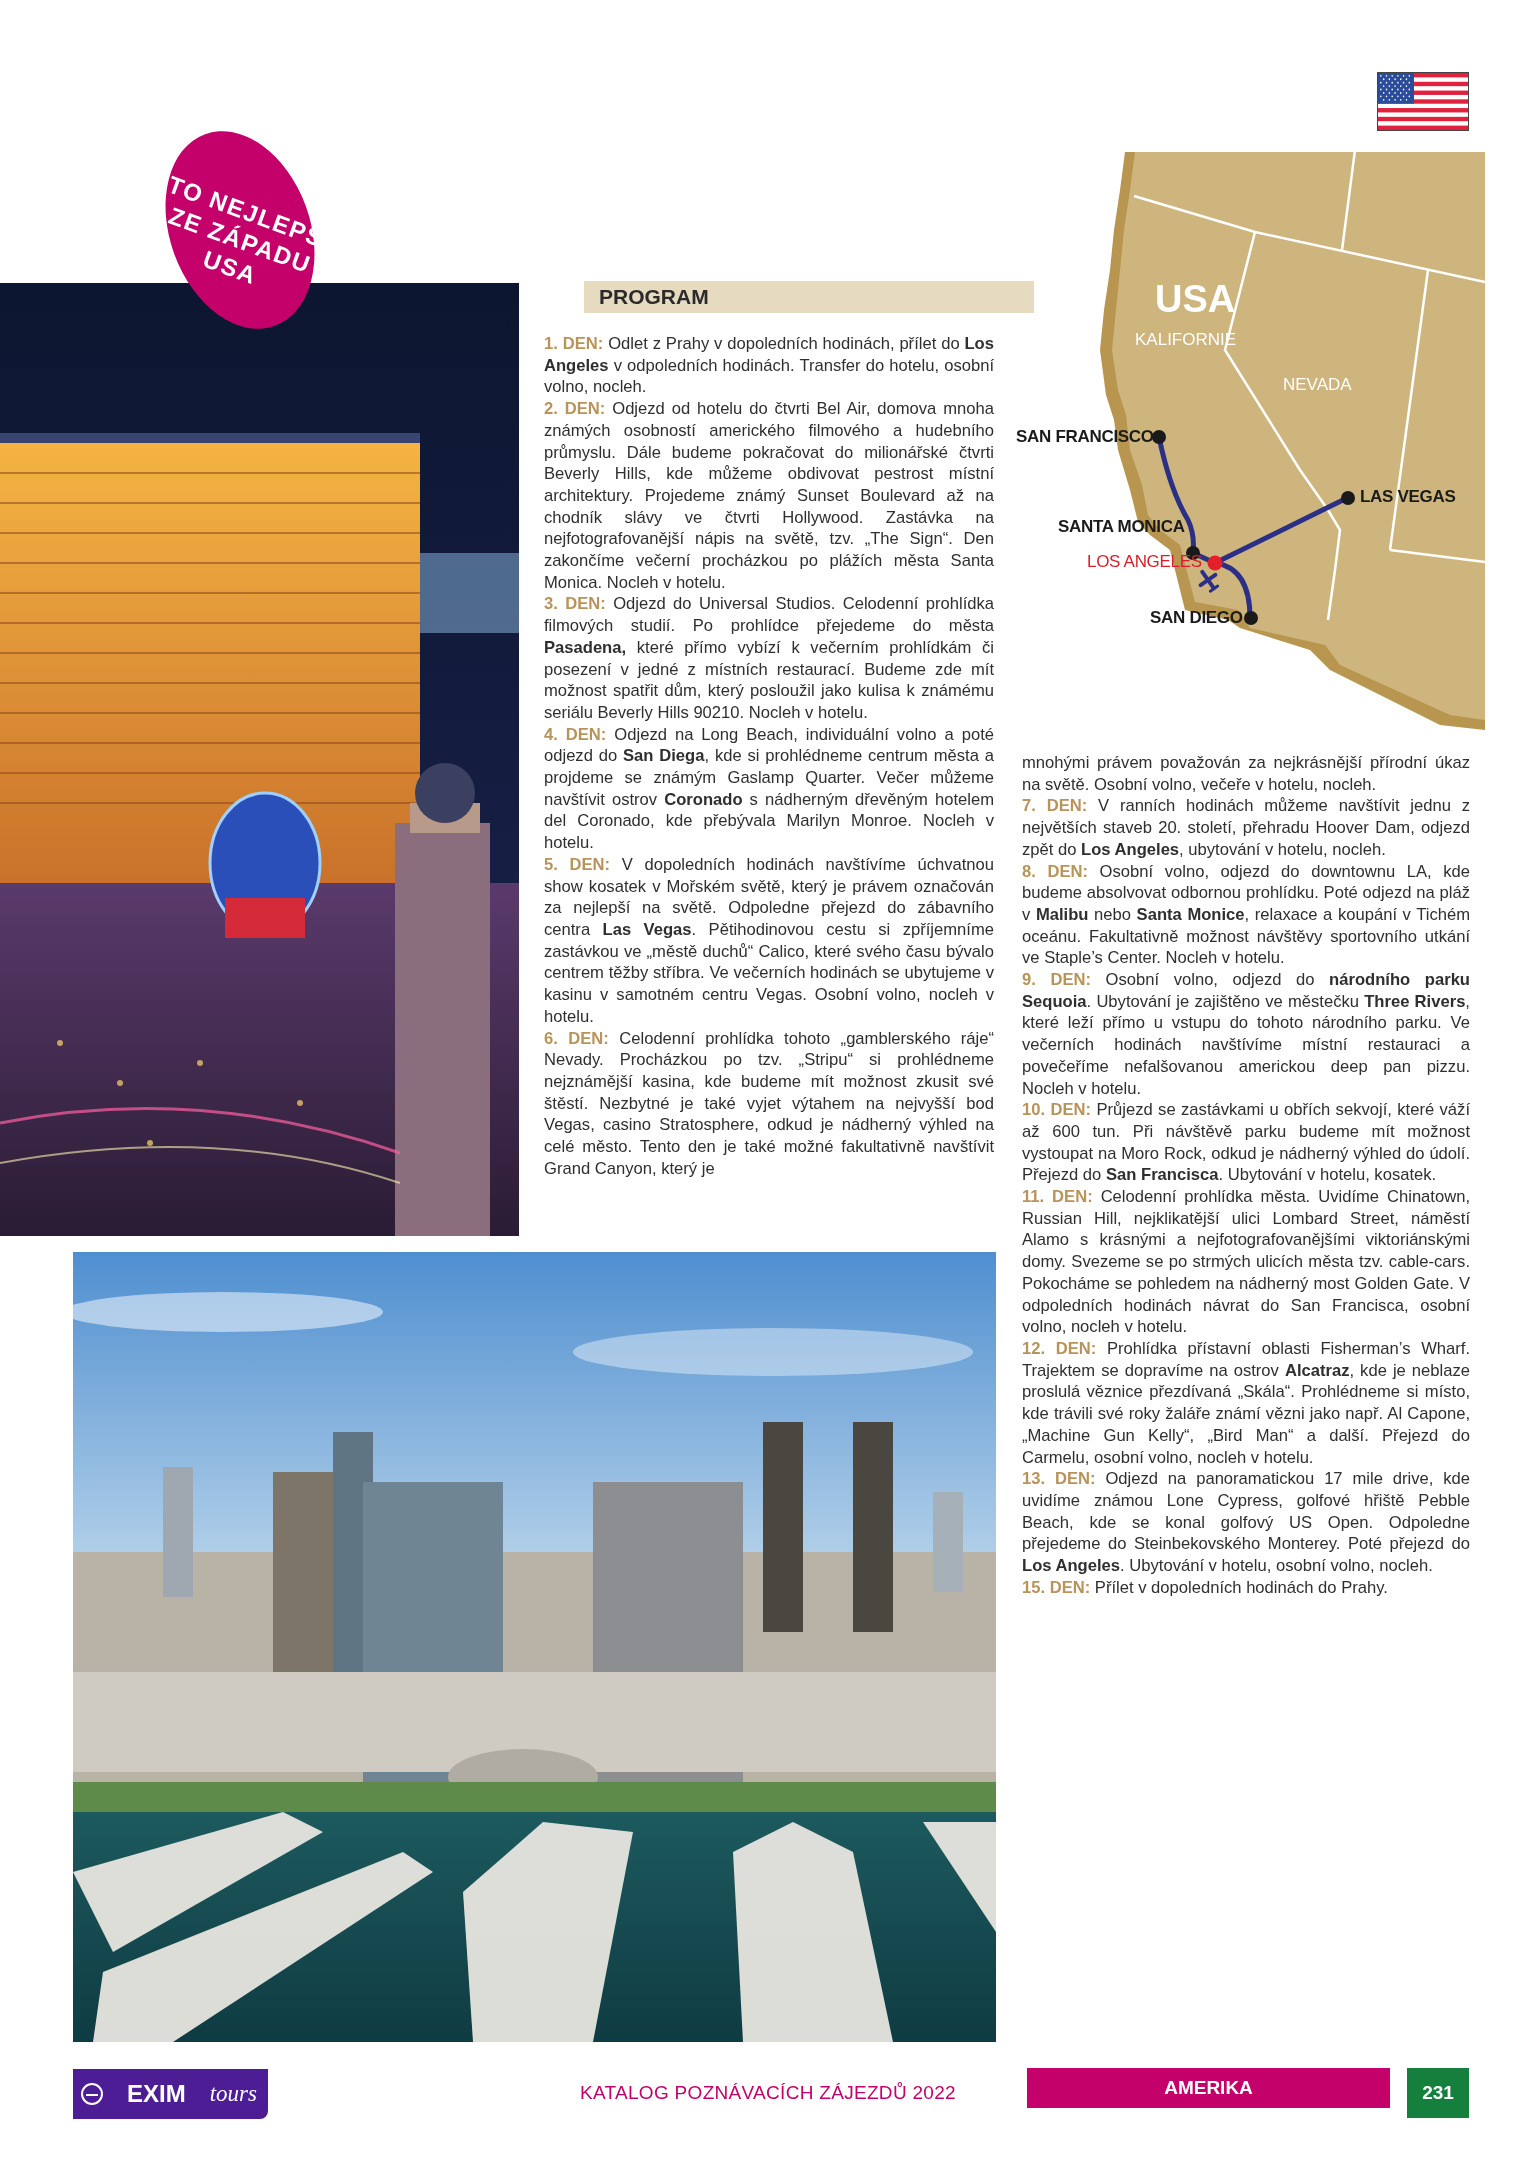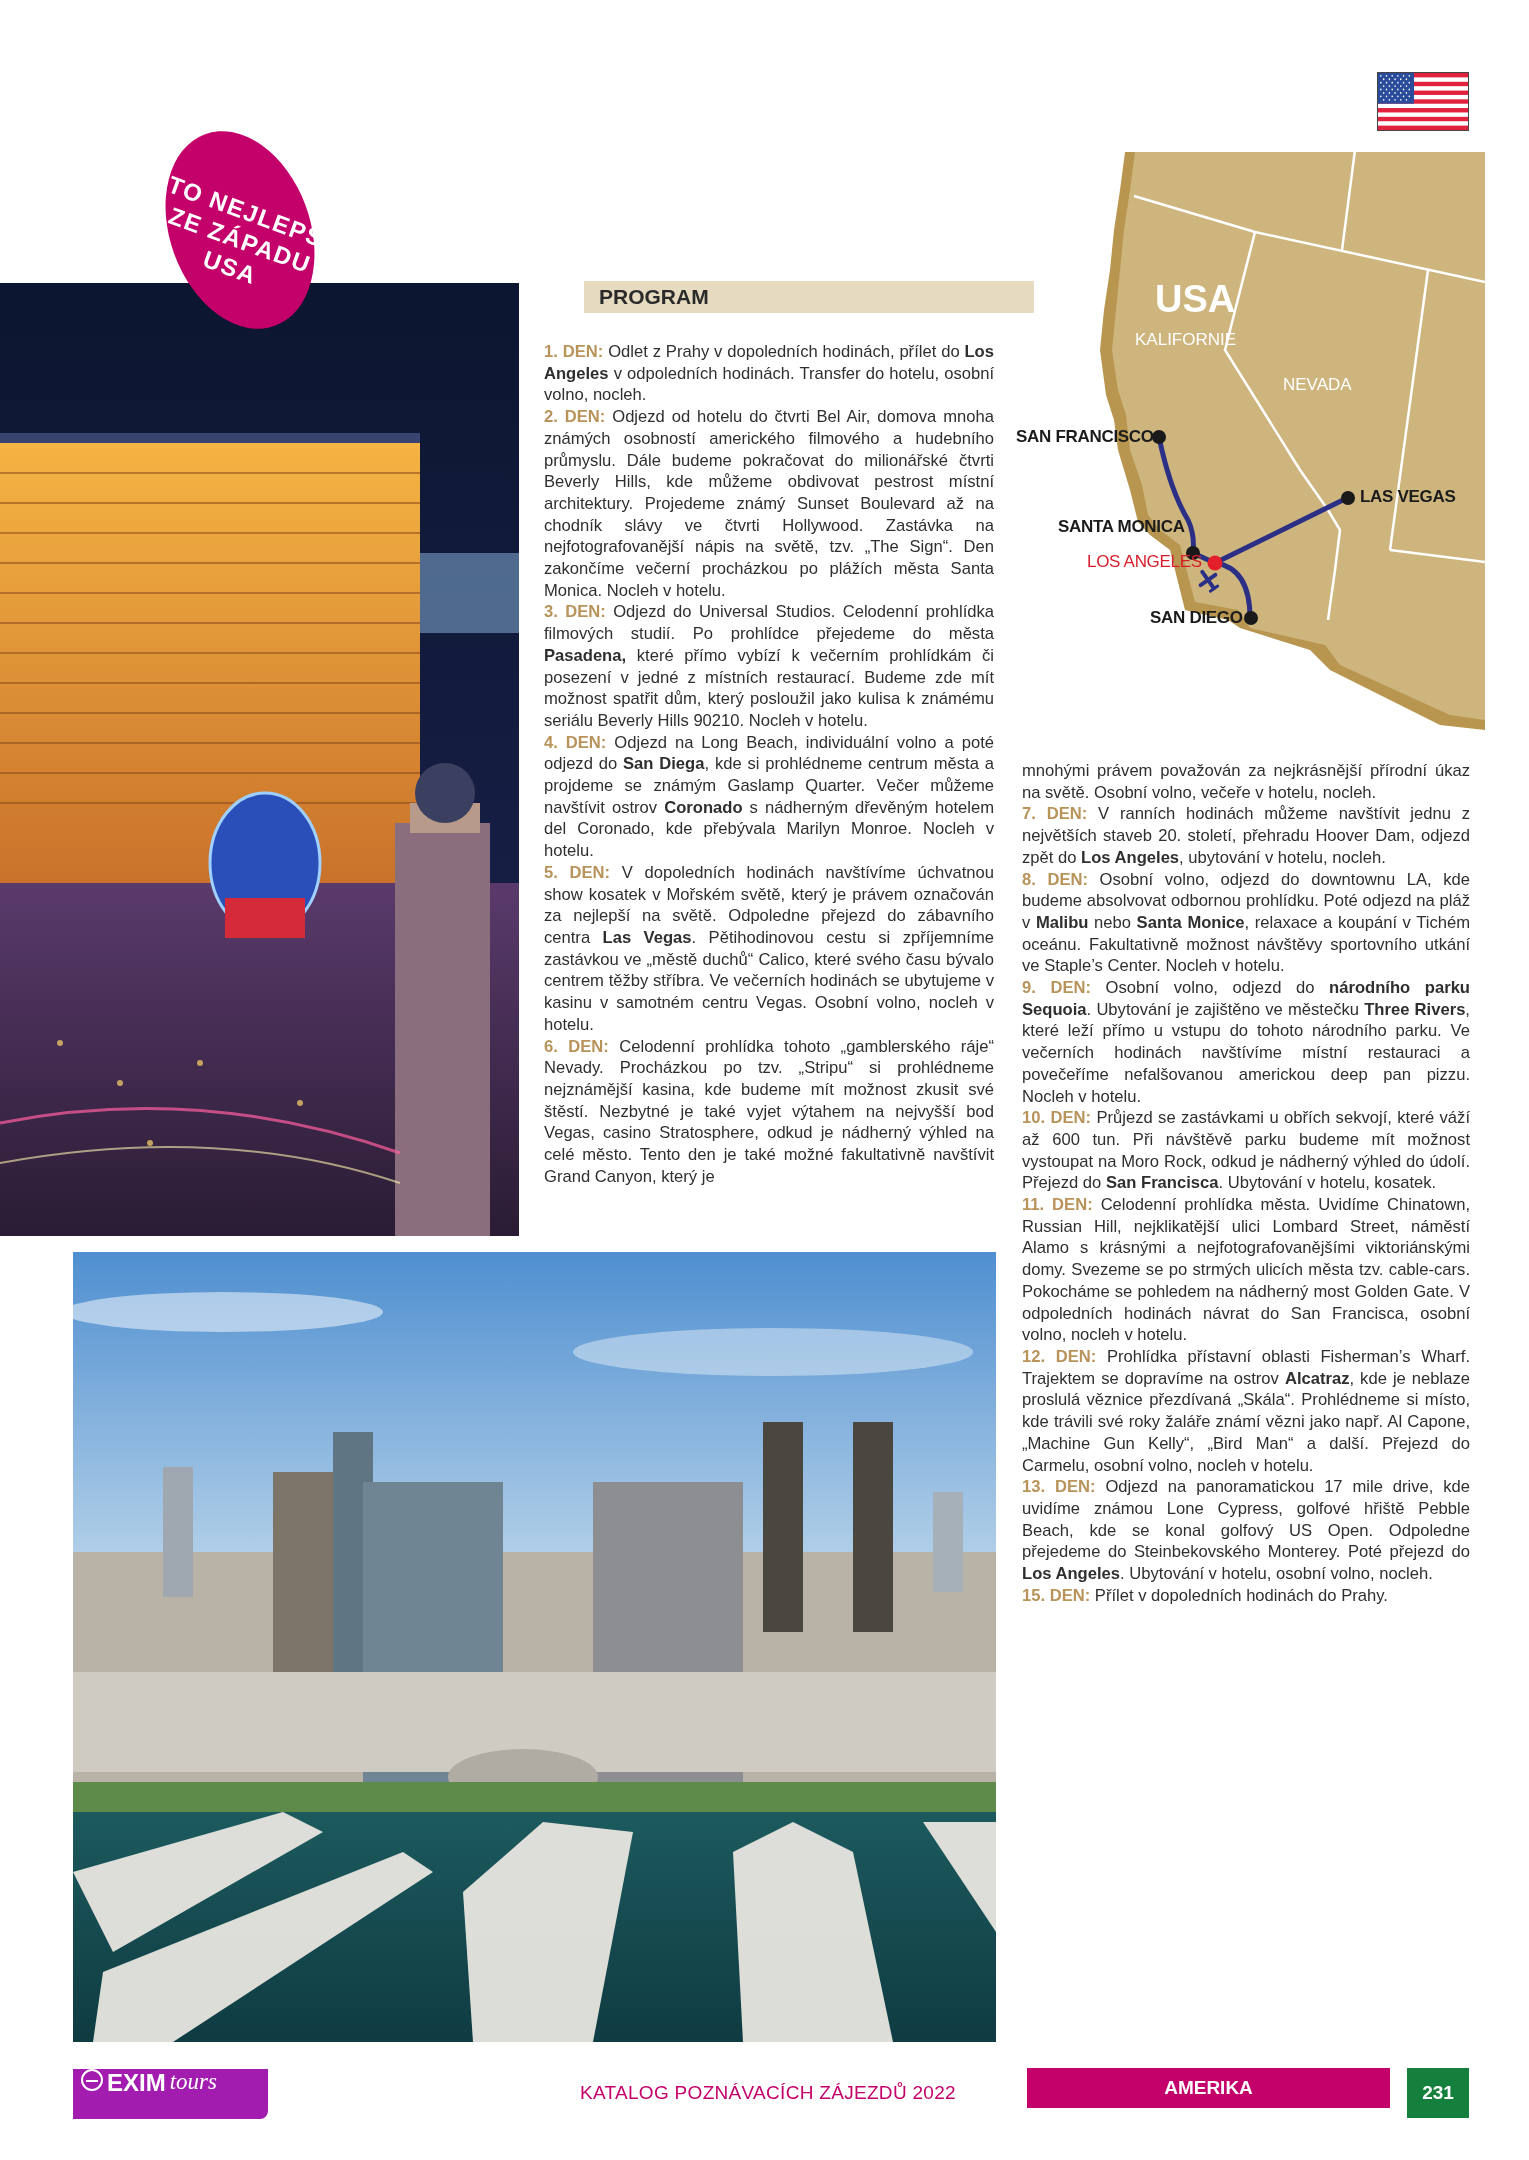--- a/index.html
+++ b/index.html
@@ -29,29 +29,29 @@
   
   .photo-vegas { position: absolute; left: 0; top: 283px; width: 519px; height: 953px; overflow: hidden; }
   .photo-sandiego { position: absolute; left: 73px; top: 1252px; width: 923px; height: 790px; overflow: hidden; }
   .photo-vegas svg, .photo-sandiego svg { display: block; width: 100%; height: 100%; }
 
   
   .program-head { position: absolute; left: 544px; top: 281px; width: 450px; height: 32px;
                   background: #e6dac0; padding-left: 15px; font-family: "Liberation Sans", sans-serif;
                   font-size: 21px; font-weight: bold; color: #2a2a2a; line-height: 32px; margin-left: 40px; }
   .col { position: absolute; font-family: "Liberation Sans", sans-serif; font-size: 16.6px;
-         line-height: 21.7px; text-align: justify; color: #2f2f2f; hyphens: manual; margin-top: 8px; }
+         line-height: 21.7px; text-align: justify; color: #2f2f2f; hyphens: manual; }
   .col-1 { left: 544px; top: 333px; width: 450px; height: 907px; overflow: hidden; }
   .col-2 { left: 1022px; top: 752px; width: 448px; height: 1130px; overflow: hidden; }
   .day-label { color: #b8935a; font-weight: bold; }
 
   
   .footer-logo { position: absolute; left: 73px; top: 2069px; width: 195px; height: 50px;
-                 background: #a21caf; border-radius: 0 0 8px 0; color: #fff;
-                 display: flex; align-items: flex-start; padding-left: 8px; gap: 4px; }
+                 background: #4c1d95; border-radius: 0 0 8px 0; color: #fff;
+                 display: flex; align-items: center; padding-left: 8px; gap: 24px; }
   .footer-logo .logo-mark { width: 22px; height: 22px; border: 2px solid #fff; border-radius: 50%; position: relative; }
   .footer-logo .logo-mark::after { content: ""; position: absolute; left: 3px; right: 3px; top: 9px; height: 2px; background: #fff; }
   .footer-logo .exim { font-family: "Liberation Sans", sans-serif; font-weight: bold; font-size: 24px; }
   .footer-logo .tours { font-family: "Liberation Serif", serif; font-style: italic; font-size: 23px; }
   .footer-catalog { position: absolute; left: 580px; top: 2082px; font-family: "Liberation Sans", sans-serif;
                     font-size: 19px; color: #c4006b; letter-spacing: 0.3px; }
   .footer-section { position: absolute; left: 1027px; top: 2068px; width: 363px; height: 40px; background: #c4006b;
                     color: #fff; font-family: "Liberation Sans", sans-serif; font-size: 19px; font-weight: bold;
                     display: flex; align-items: center; justify-content: center; }
   .footer-page { position: absolute; left: 1407px; top: 2068px; width: 62px; height: 50px; background: #15803d;

